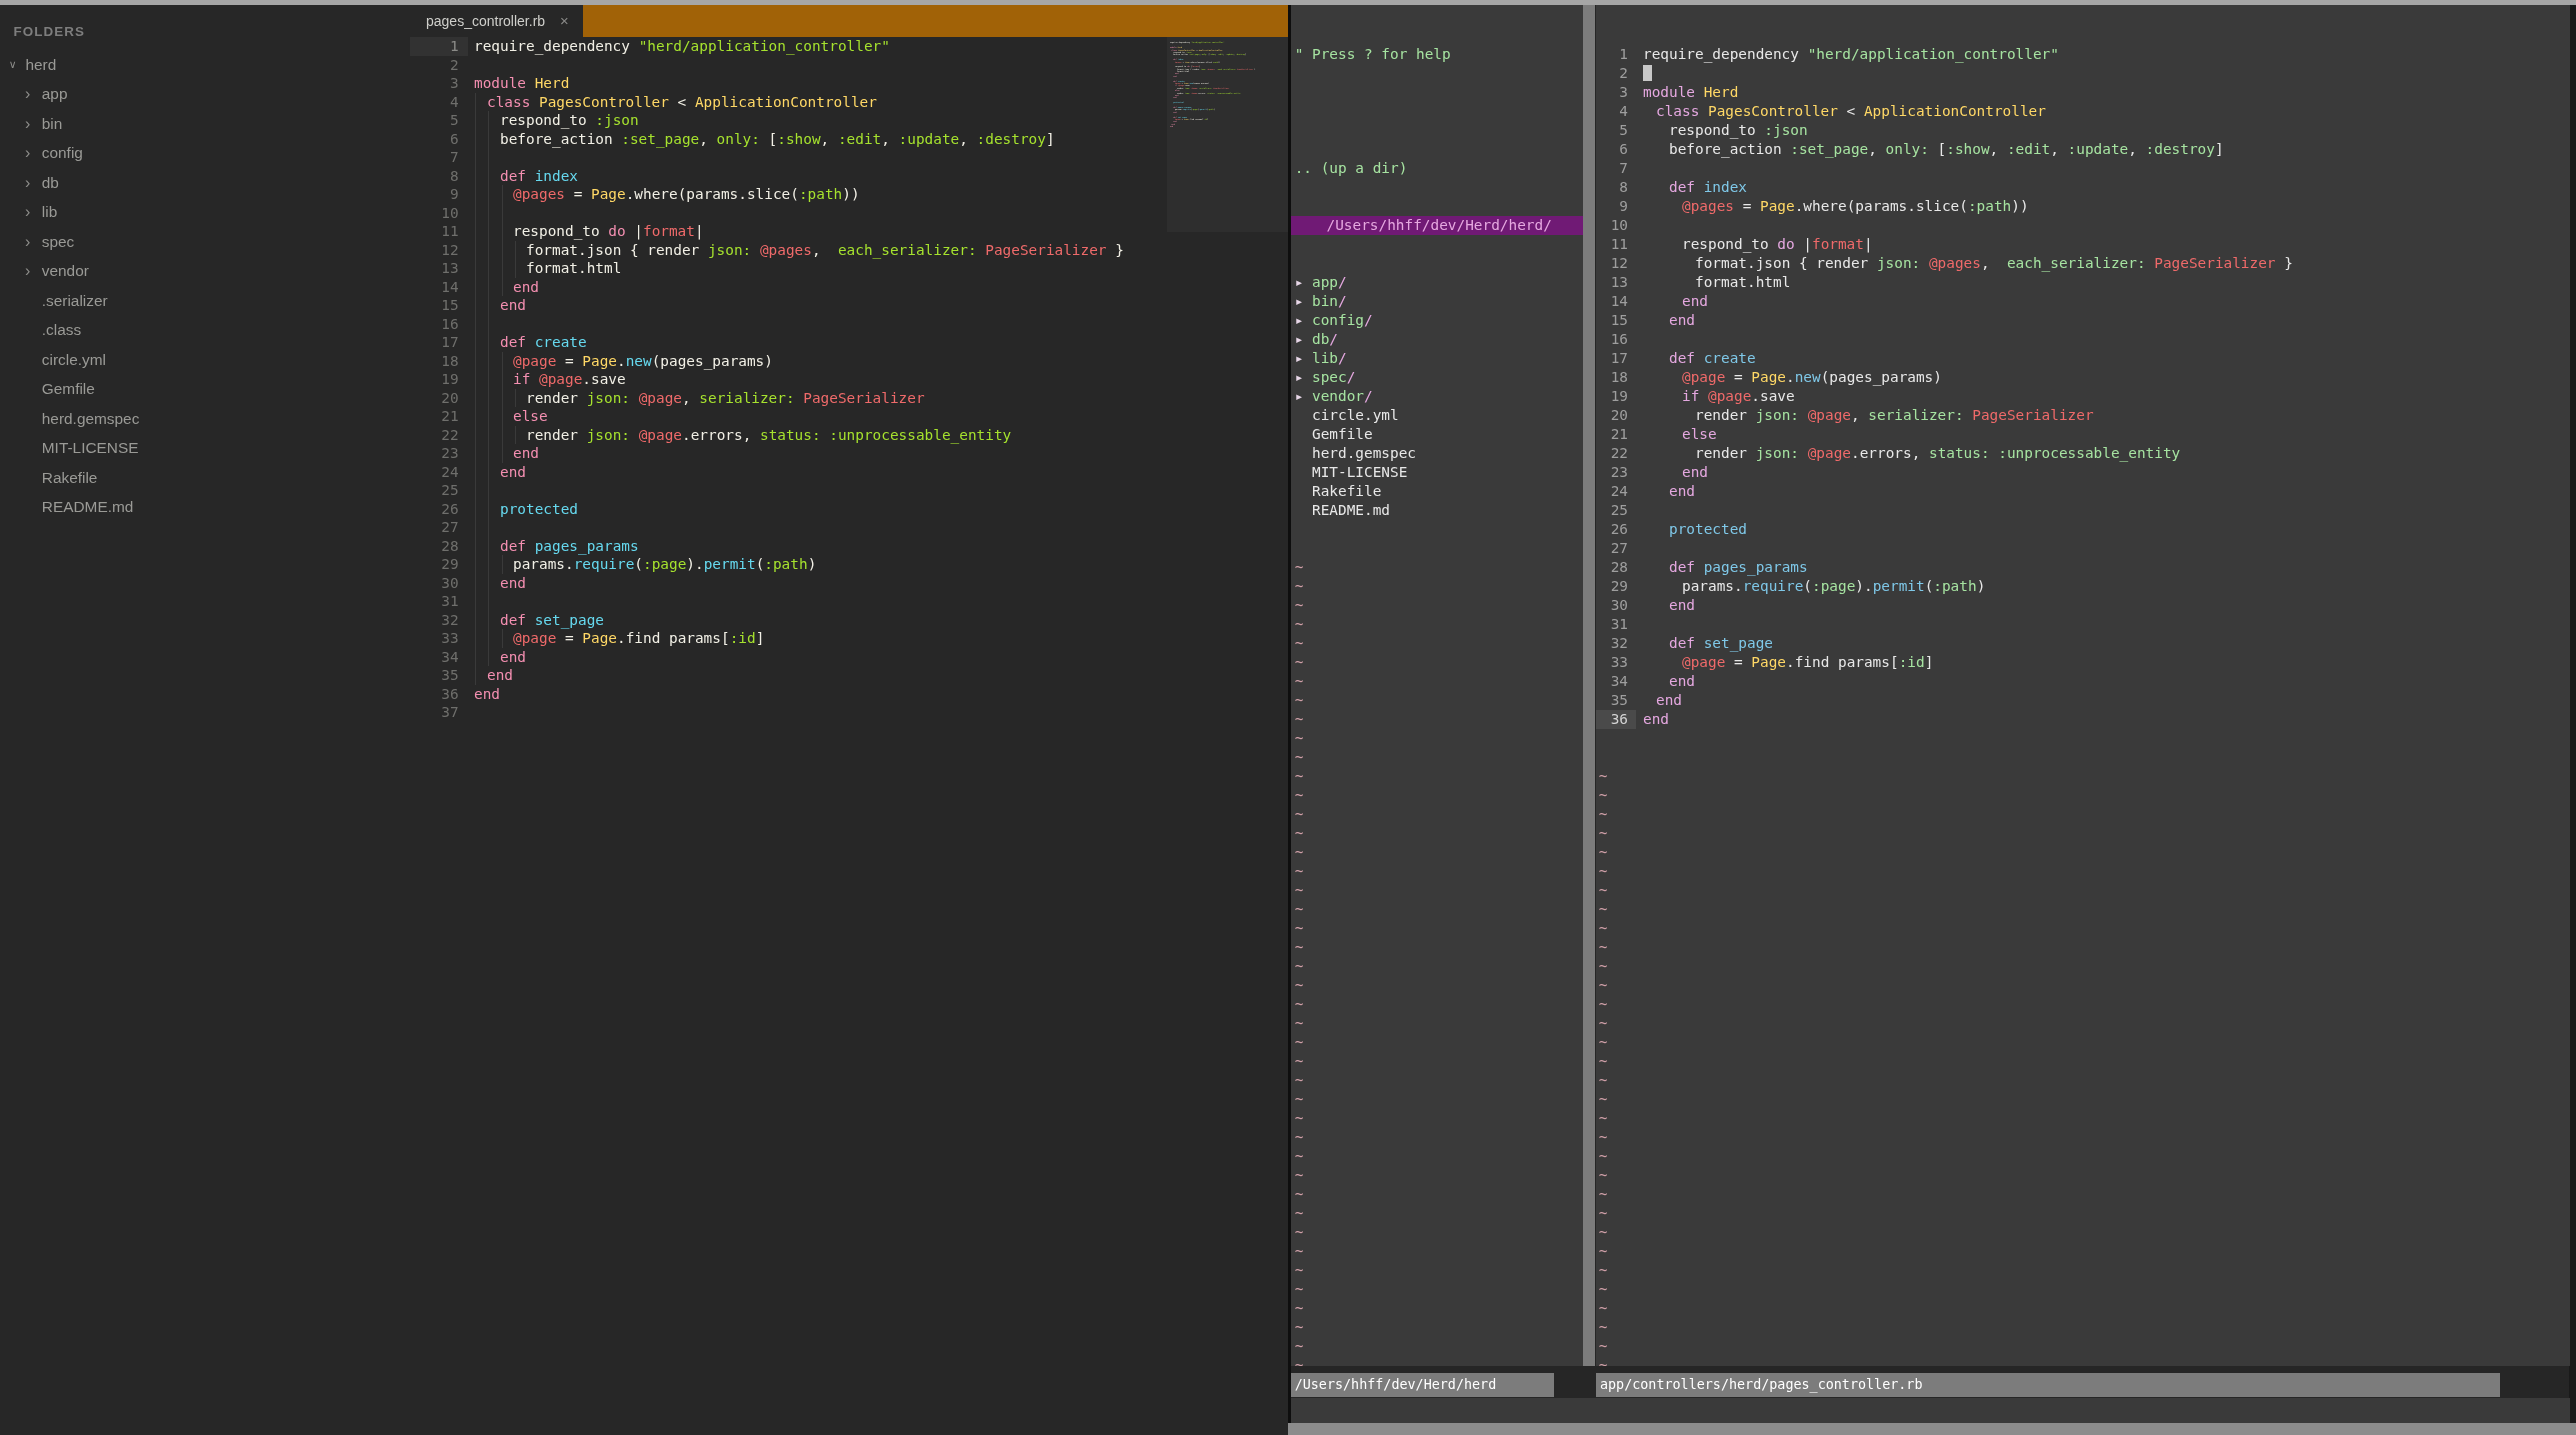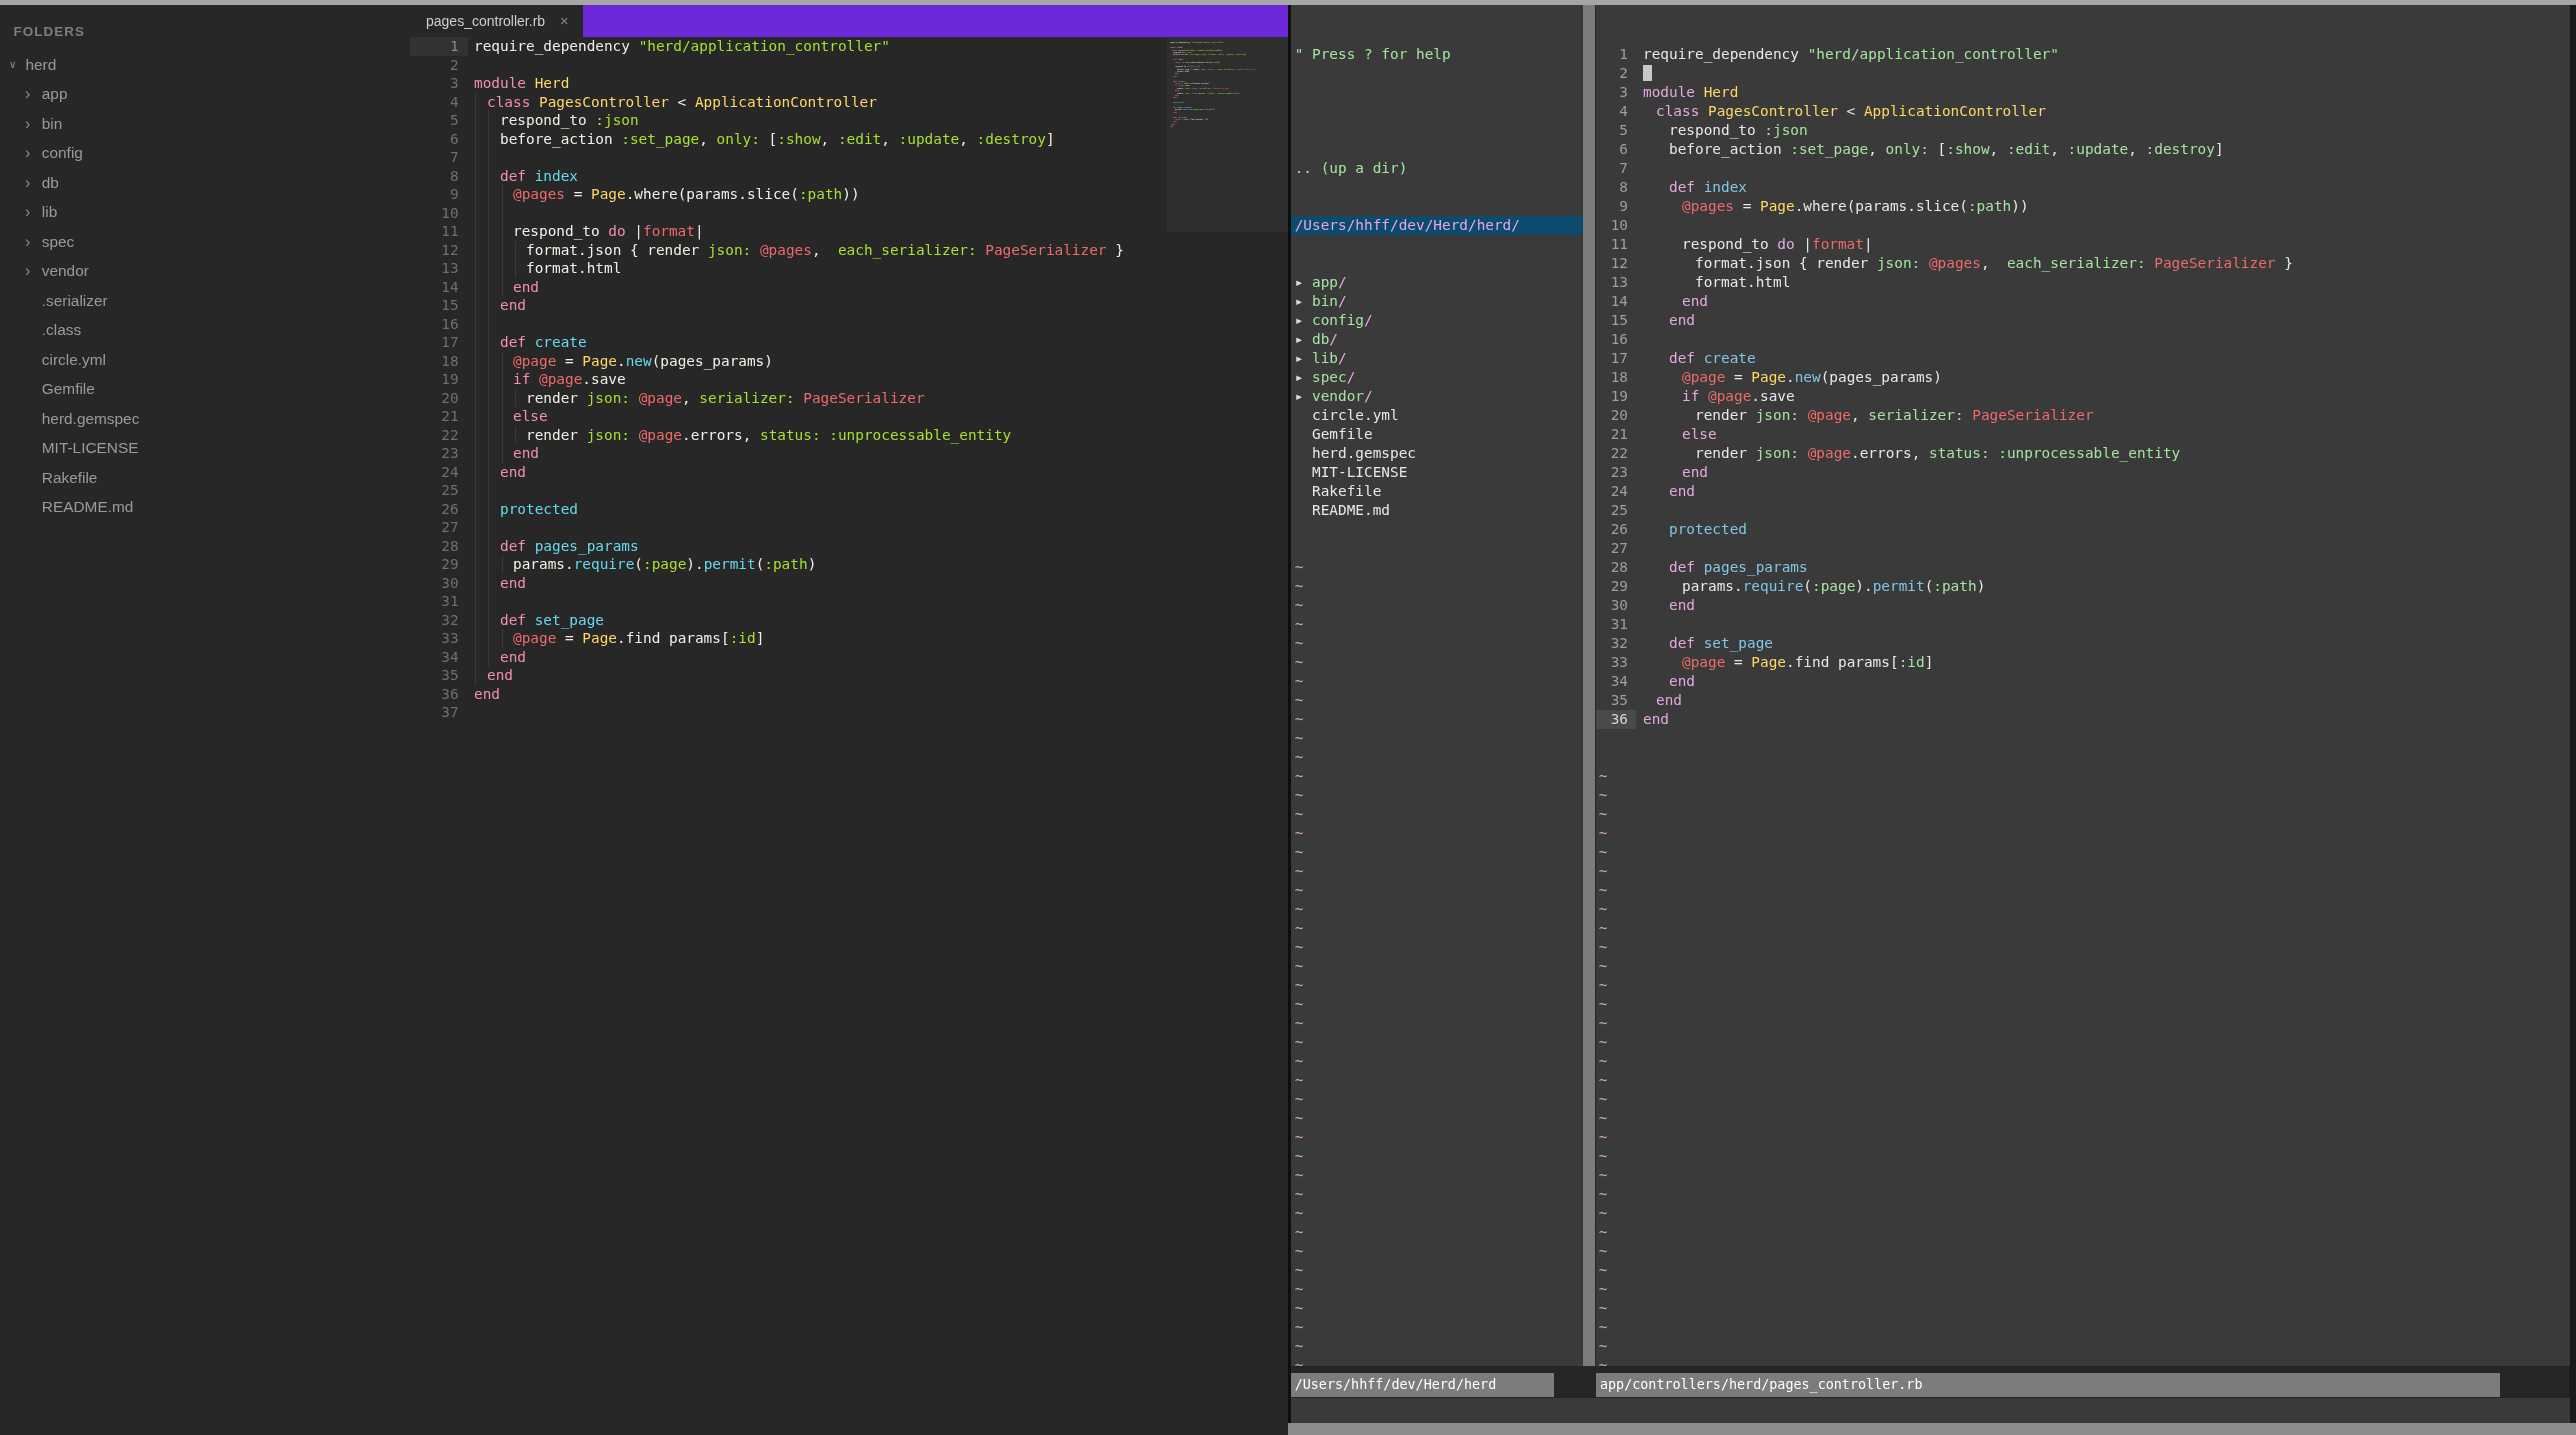--- a/index.html
+++ b/index.html
@@ -55,21 +55,21 @@
   .sb-row.depth0 { padding-left: 4px; }
   .sb-row.depth1 { padding-left: 19px; }
   .sb-row.depth1 .arrow { margin-right: 1.3px; }
   .sb-row .lbl { padding-left: 4px; }
   .sb-row.leaf .arrow { visibility: hidden; }
 
   
   .sb-tabbar {
     position: absolute; left: 410px; top: 0;
     width: 878px; height: 32px;
-    background: #6d28d9;
+    background: #a16207;
   }
   .sb-tab {
     position: absolute; left: 0; top: 0;
     height: 32px;
     background: #272727;
     display: flex; align-items: center;
     padding: 0 14.8px 0 16px;
     color: #cfcfcb;
     font-size: 14px;
     font-family: "Liberation Sans", sans-serif;
@@ -163,21 +163,21 @@
     width: 293px; height: 1361px;
     background: #3a3a3a;
     font-size: 14.4px; line-height: 19px;
     padding-top: 1.3px;
     white-space: pre;
     overflow: hidden;
   }
   .nt-row { height: 19px; padding-left: 4px; }
   .nt-help { color: #a6e3a1; }
   .nt-up   { color: #a6e3a1; }
-  .nt-path { color: #e5a8e0; background: #0c4a6e; display:block; }
+  .nt-path { color: #e5a8e0; background: #701a75; display:block;text-align:center; }
   .nt-dir  { color: #a6e3a1; }
   .nt-dir .slash { color: #e5a8e0; }
   .nt-arrow{ color: #e8d7e8; }
   .nt-file { color: #e8e8e8; }
   .nt-tilde{ color: #d0a0a8; }
 
   
   .vsplit {
     position: absolute; left: 295px; top: 0;
     width: 12px; height: 1361px;

